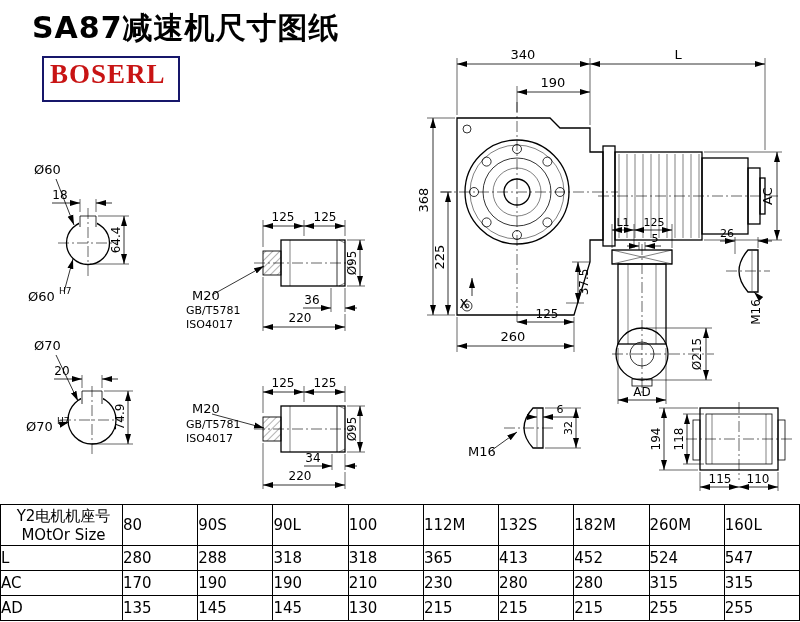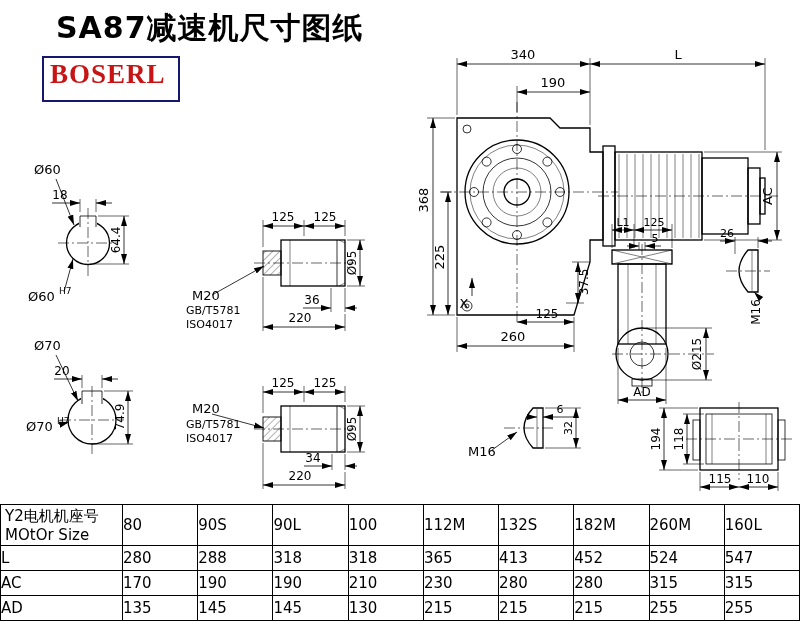--- a/index.html
+++ b/index.html
@@ -1,36 +1,36 @@
 <!DOCTYPE html>
 <html><head>
 <meta charset="utf-8">
 <style>
   *{margin:0;padding:0;box-sizing:border-box}
   html,body{background:#fff}
   body{width:800px;height:622px;font-family:"DejaVu Sans",sans-serif;position:relative;overflow:hidden}
   .page{position:relative;width:800px;height:622px;background:#fff}
-  .title{position:absolute;left:56px;top:8px;font-size:30px;font-weight:bold;color:#000;letter-spacing:1px;white-space:nowrap}
+  .title{position:absolute;left:32px;top:8px;font-size:30px;font-weight:bold;color:#000;letter-spacing:1px;white-space:nowrap}
   .brand{position:absolute;left:42px;top:56px;border:2px solid #16166a;color:#c81414;
          font-family:"Liberation Serif",serif;font-size:27px;font-weight:bold;
          padding:0 12px 10px 6px;line-height:32px;letter-spacing:1px;background:#fff}
   svg.drawing{position:absolute;left:0;top:0}
   svg text{font-family:"DejaVu Sans",sans-serif;fill:#000;text-anchor:middle}
   .t13{font-size:13px}.t12{font-size:12px}.t11{font-size:11px}.t9{font-size:9px}
   .ts{text-anchor:start}
   .s1{stroke:#000;stroke-width:1.3;fill:none}
   .s0{stroke:#000;stroke-width:0.8;fill:none}
   .s05{stroke:#000;stroke-width:0.5;fill:none}
   .dl{stroke:#000;stroke-width:0.8;fill:none}
   .xl{stroke:#000;stroke-width:0.6;fill:none}
   .cl{stroke:#000;stroke-width:0.6;fill:none;stroke-dasharray:11 3 2 3}
   table.dims{position:absolute;left:0;top:504px;width:800px;border-collapse:collapse;table-layout:fixed;background:#fff}
   .dims th,.dims td{border:1px solid #000;text-align:left;font-size:15px;font-weight:normal;color:#000;padding:0;height:25px}
   .dims thead th{height:41px}
-  .dims .first{text-align:left;padding-left:4px}
+  .dims .first{text-align:center;padding-left:4px}
   .cn{display:block;font-size:15px}
   .en{display:block;font-size:15px;}
 </style>
 </head>
 <body>
 
 <div class="page">
 
   <svg class="drawing" width="800" height="504" viewBox="0 0 800 504">
     <defs>

